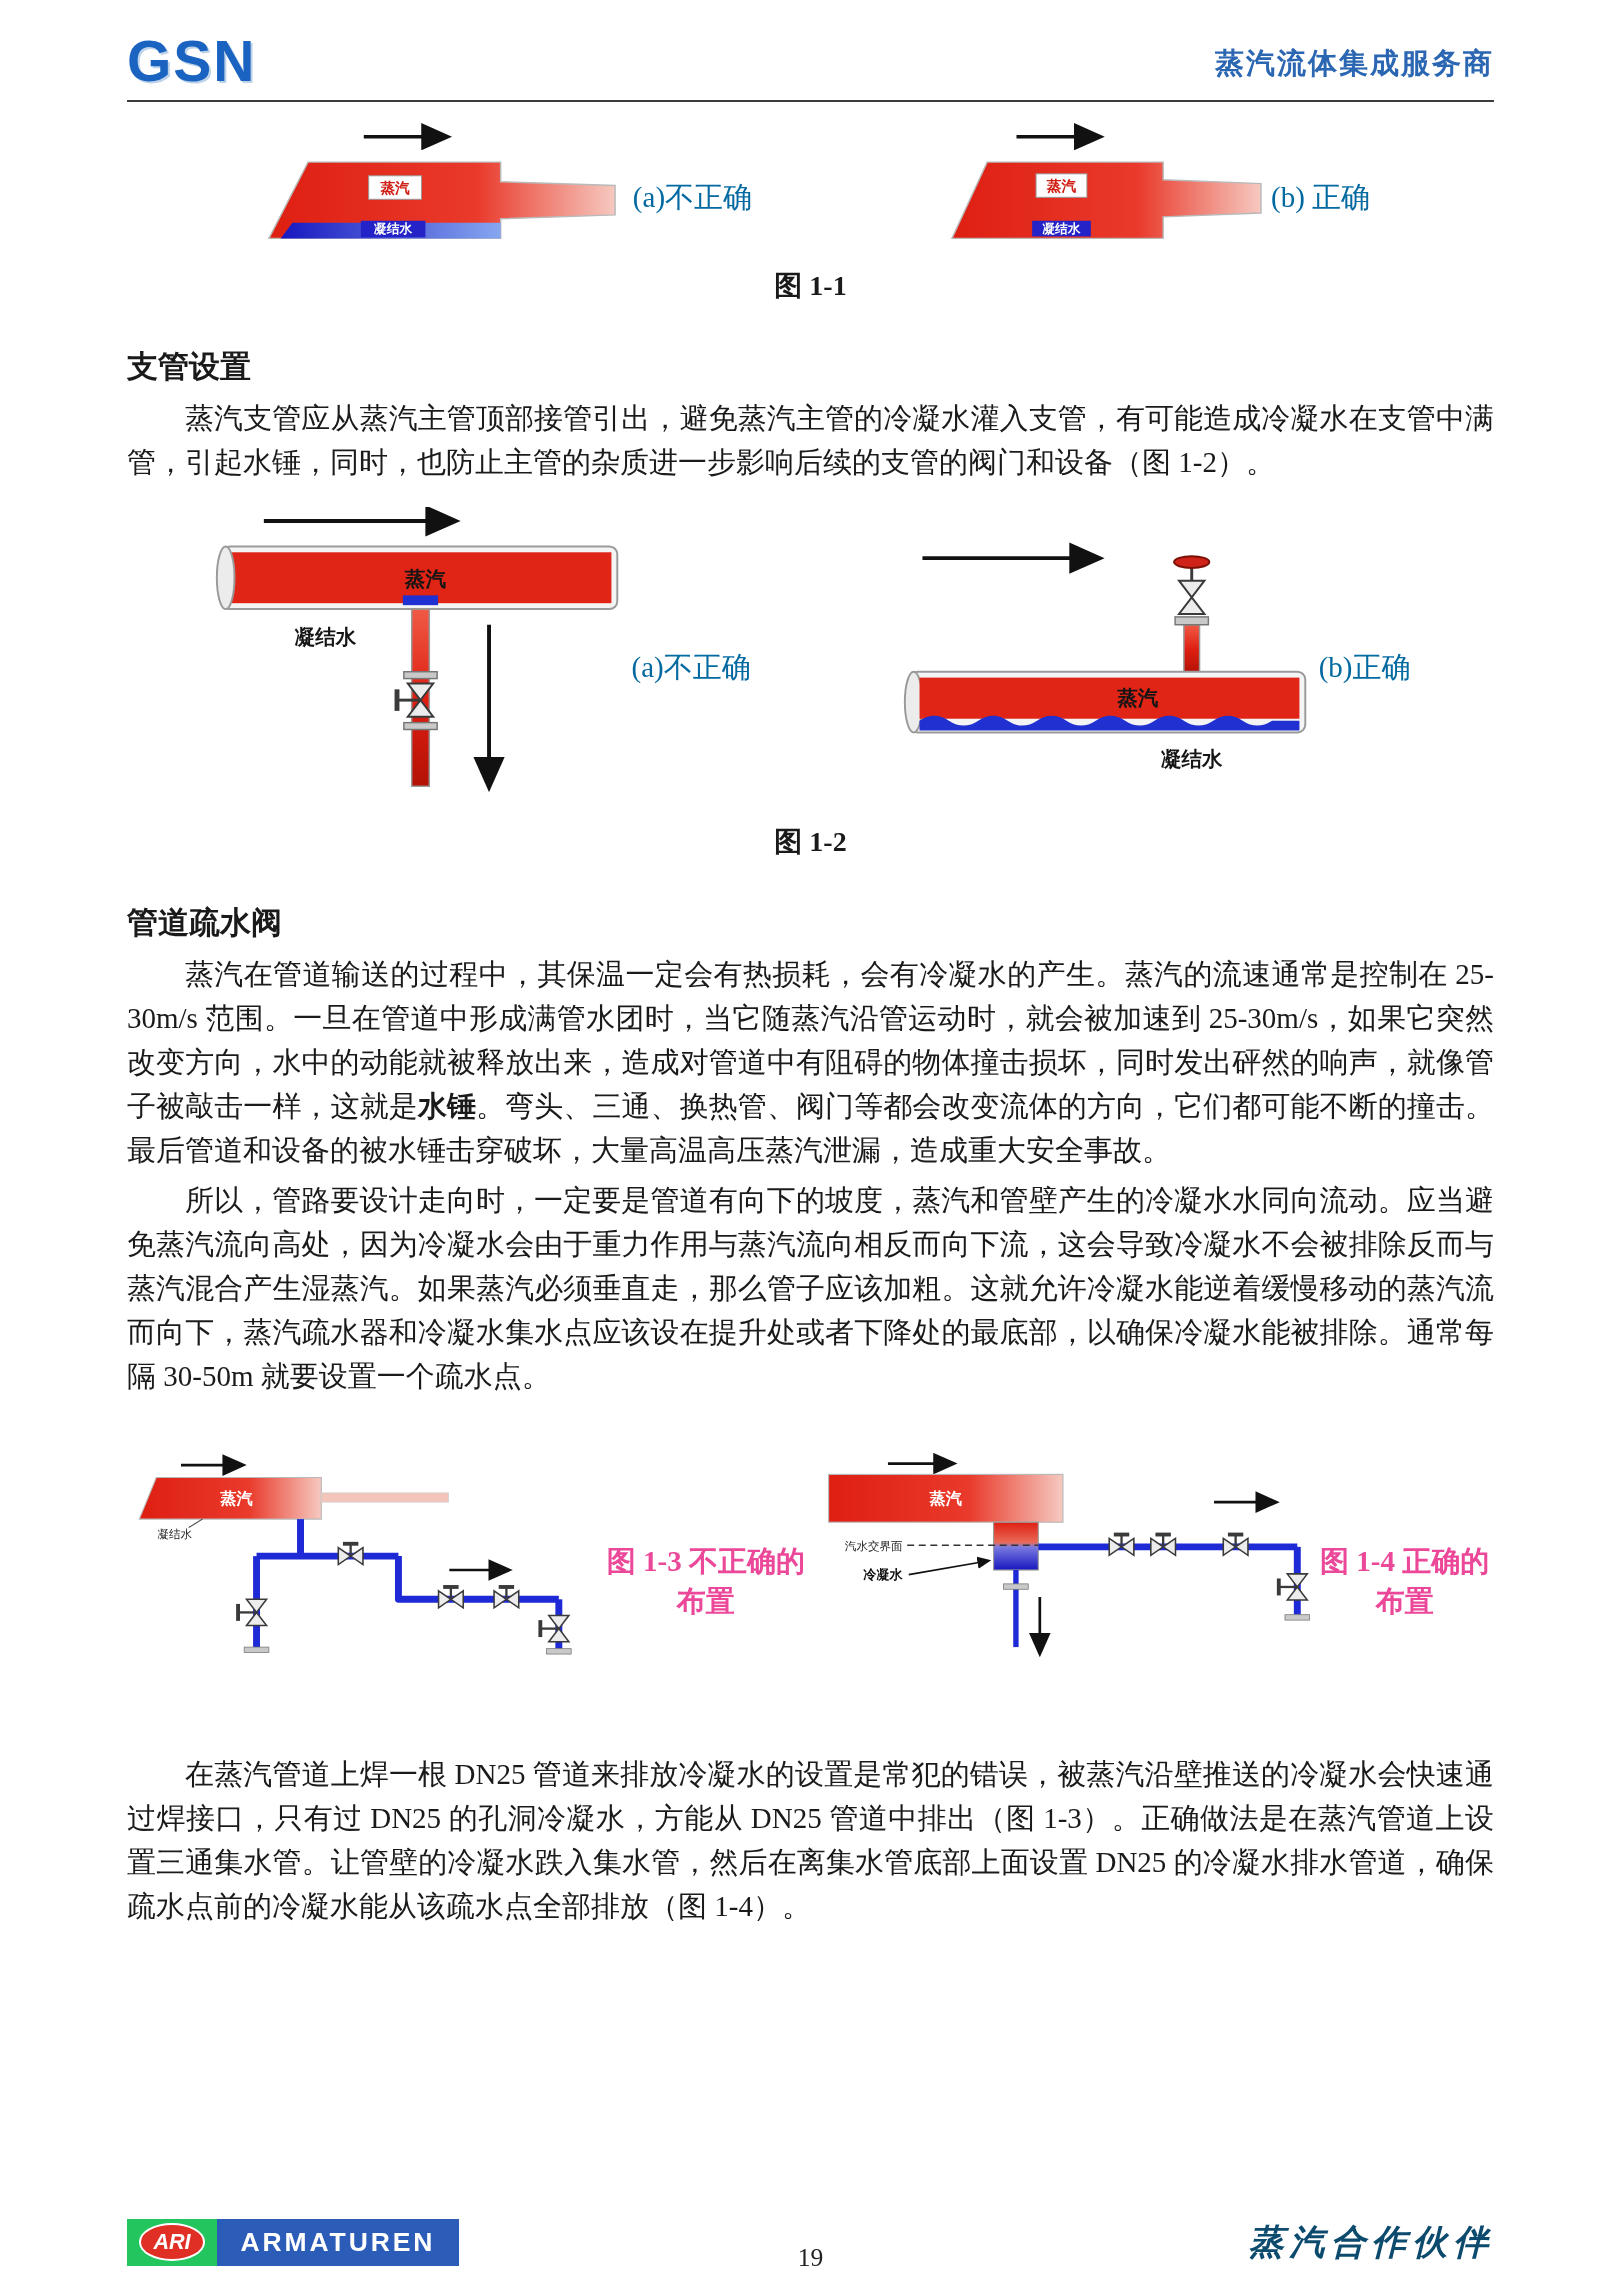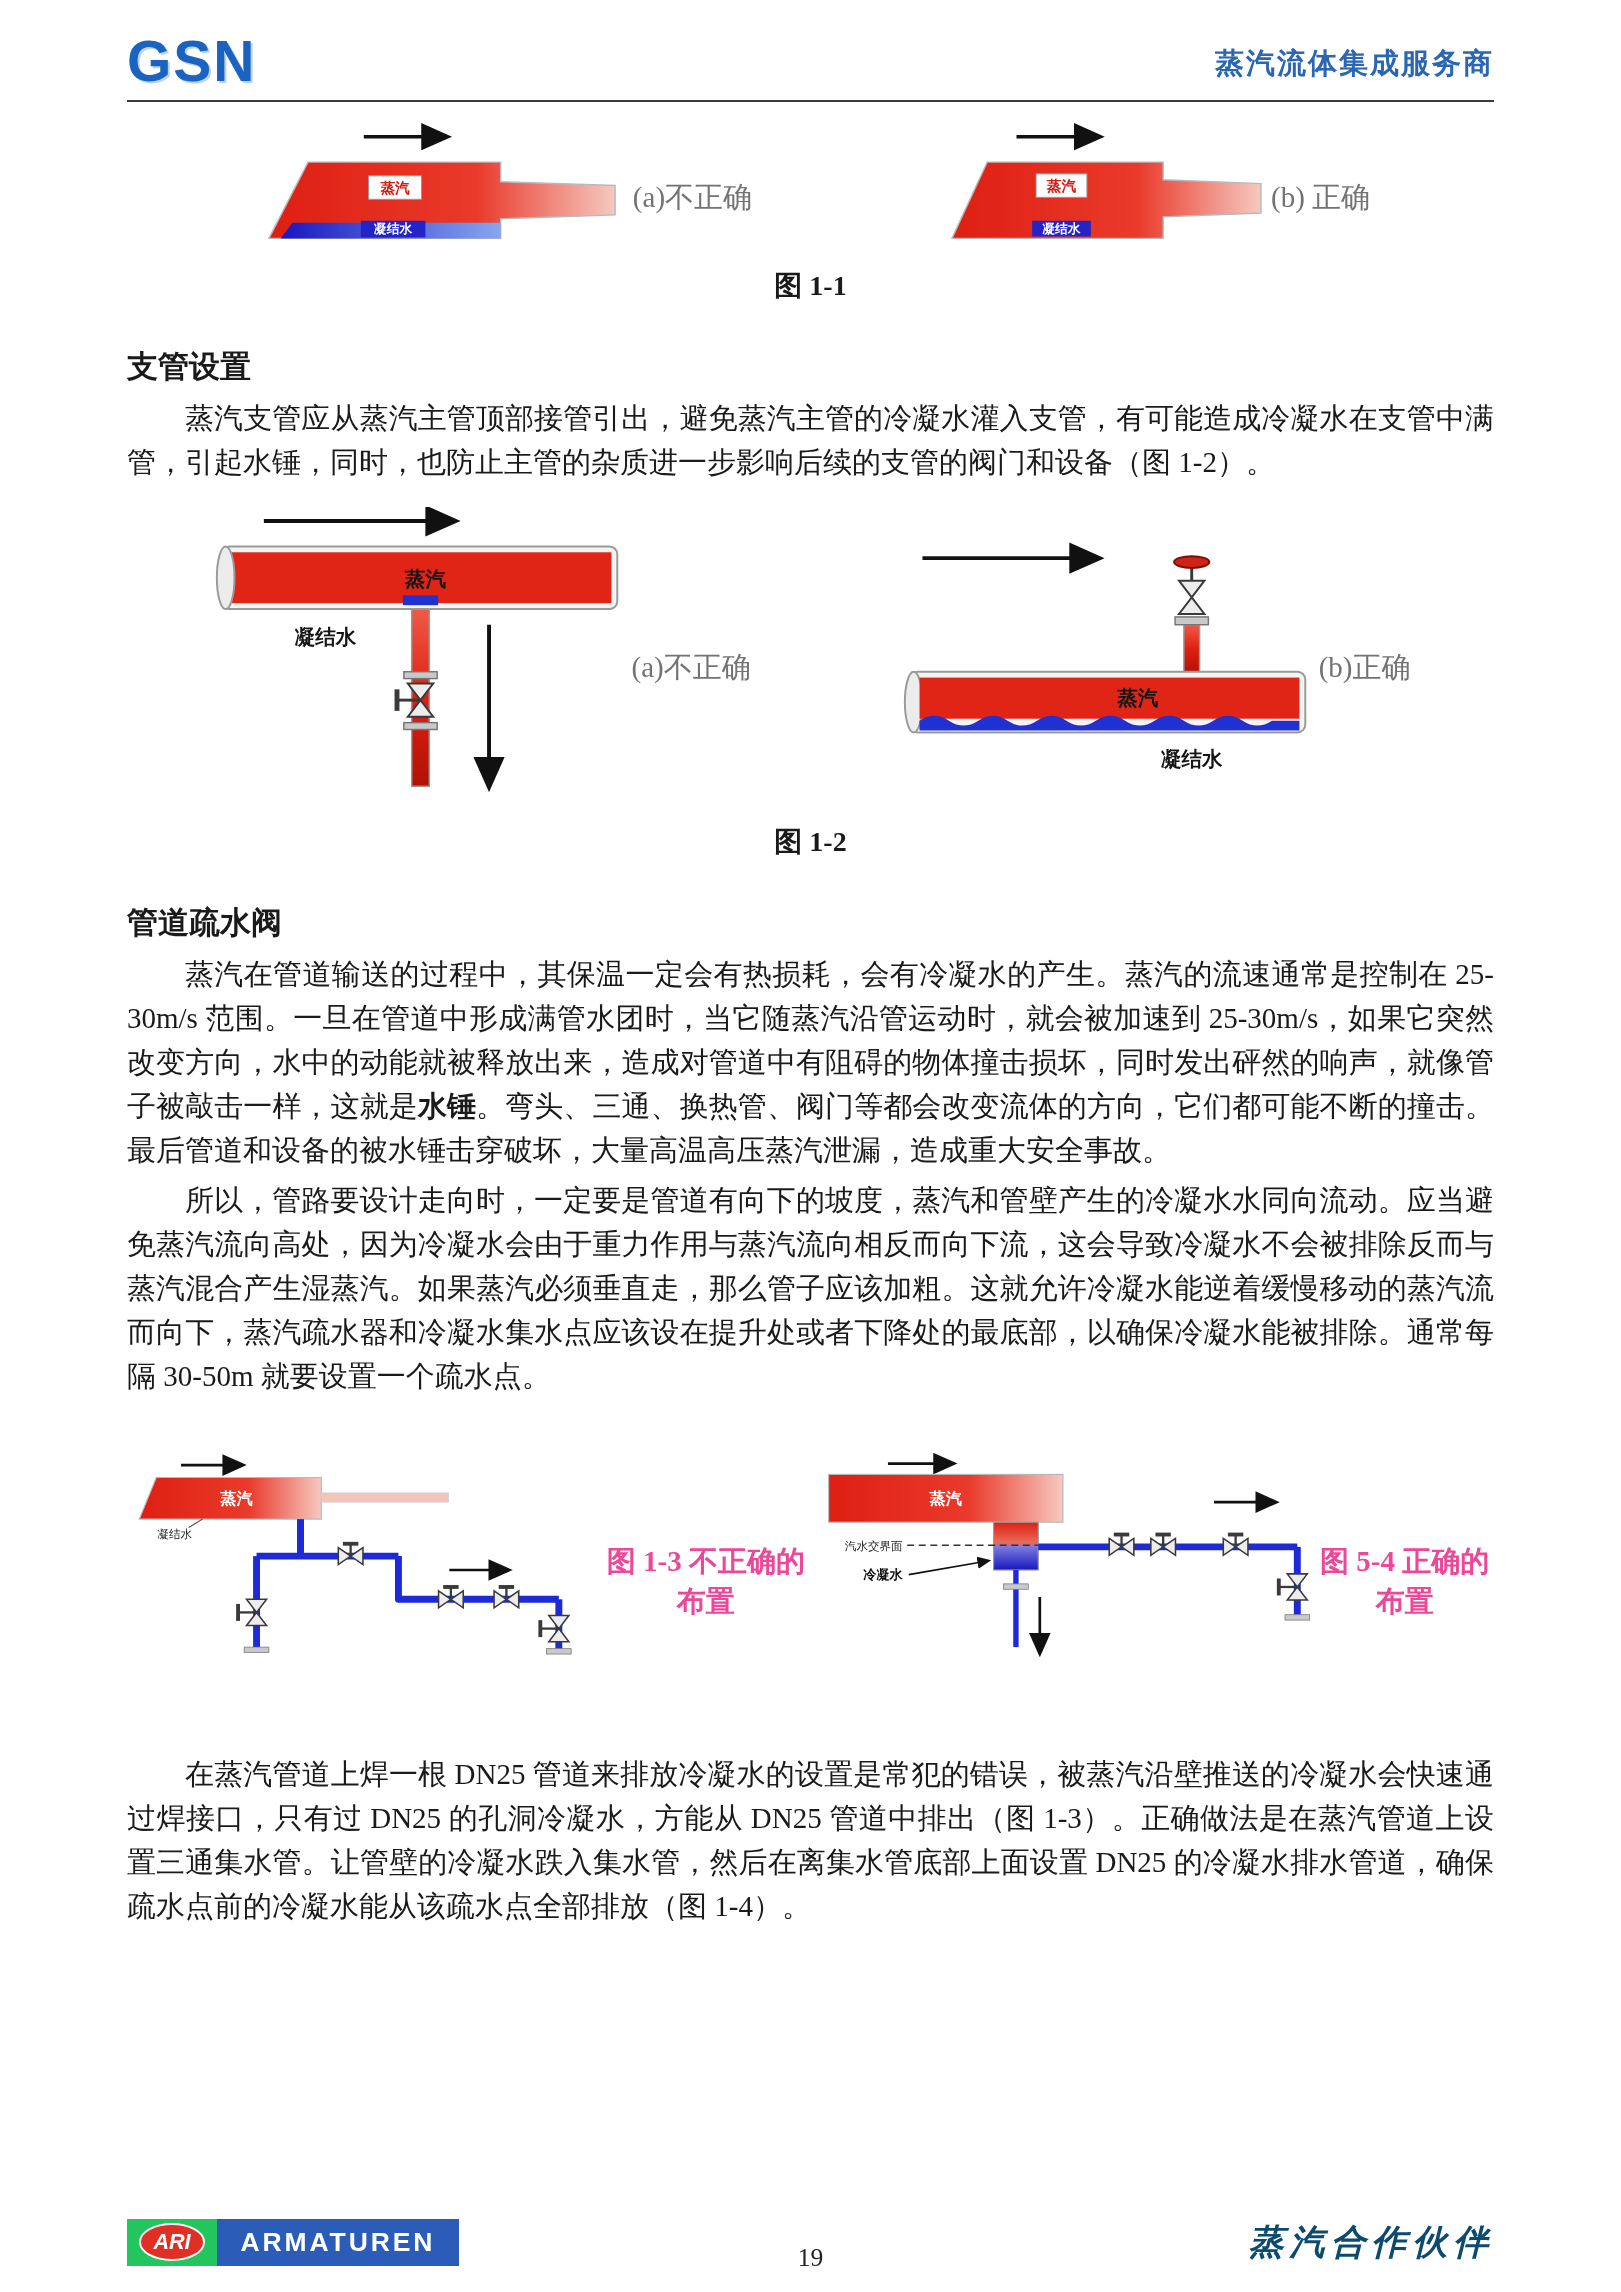--- a/index.html
+++ b/index.html
@@ -18,21 +18,21 @@
     text-shadow:2px 2px 0 #bed3ea;
   }
   .header-tagline {
     font-size:29px; font-weight:bold; color:#2a66b2; letter-spacing:2px; padding-bottom:5.9px;
   }
   .header-rule { border-bottom:2.9px solid #3c3c3c; margin-top:9.8px; }
 
   
   .figrow { display:flex; justify-content:center; align-items:flex-end; }
   .fig { margin:0; display:flex; flex-direction:row; align-items:center; }
-  .fig-cap { font-size:29px; color:#737373; margin-top:17px; text-align:center; }
+  .fig-cap { font-size:29px; color:#0369a1; margin-top:17px; text-align:center; }
   .fig-cap-b { font-size:29px; font-weight:bold; color:#ec4899; margin-top:23.5px; text-align:center; }
   .figtitle { text-align:center; font-weight:bold; font-size:28px; margin-top:11.8px; }
 
   .fig1-row { gap:186px; margin-top:21.6px; }
   .fig2-row { gap:147px; margin-top:23.5px; }
   .fig34-row { display:flex; justify-content:space-between; margin-top:25.5px; }
 
   
   .section-heading { font-size:31px; font-weight:bold; margin:41px 0 7.8px 0; }
   .body-para {
@@ -247,21 +247,21 @@
           <line class="flowarrow" x1="302" y1="185" x2="302" y2="258" stroke-width="3.5" marker-end="url(#ah)"></line>
           <path class="bluepipe" d="M300,120 H636"></path>
           <path class="bluepipe" d="M636,120 V208"></path>
           <rect x="620" y="208" width="32" height="7" fill="#c9c9c9" stroke="#777777"></rect>
           <use href="#valveH" x="408" y="120"></use>
           <use href="#valveH" x="462" y="120"></use>
           <use href="#valveH" x="556" y="120"></use>
           <use href="#valveVSide" x="636" y="172"></use>
           <line class="flowarrow" x1="528" y1="62" x2="608" y2="62" stroke-width="3.5" marker-end="url(#ah)"></line>
         </svg>
-        <figcaption class="fig-cap-b">图 5-4 正确的布置</figcaption>
+        <figcaption class="fig-cap-b">图 1-4 正确的布置</figcaption>
       </figure>
     </div>
 
     <p class="body-para dn25-para">在蒸汽管道上焊一根 DN25 管道来排放冷凝水的设置是常犯的错误，被蒸汽沿壁推送的冷凝水会快速通过焊接口，只有过 DN25 的孔洞冷凝水，方能从 DN25 管道中排出（图 1-3）。正确做法是在蒸汽管道上设置三通集水管。让管壁的冷凝水跌入集水管，然后在离集水管底部上面设置 DN25 的冷凝水排水管道，确保疏水点前的冷凝水能从该疏水点全部排放（图 1-4）。</p>
 
   </div>
 
   <div class="footer">
     <div class="footer-logo">
       <div class="ari-box">

